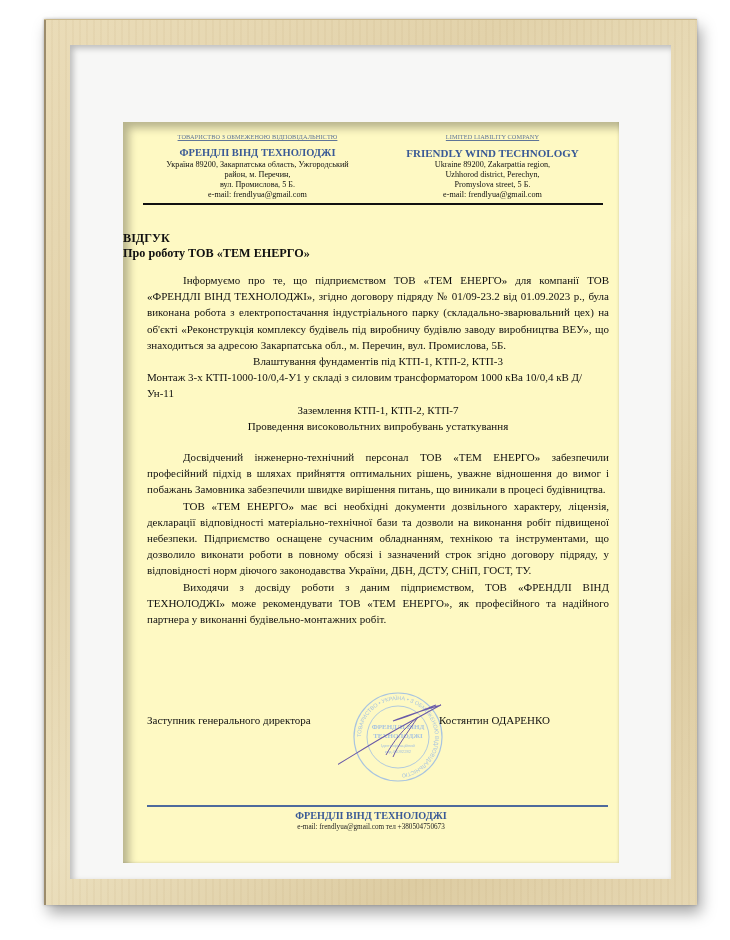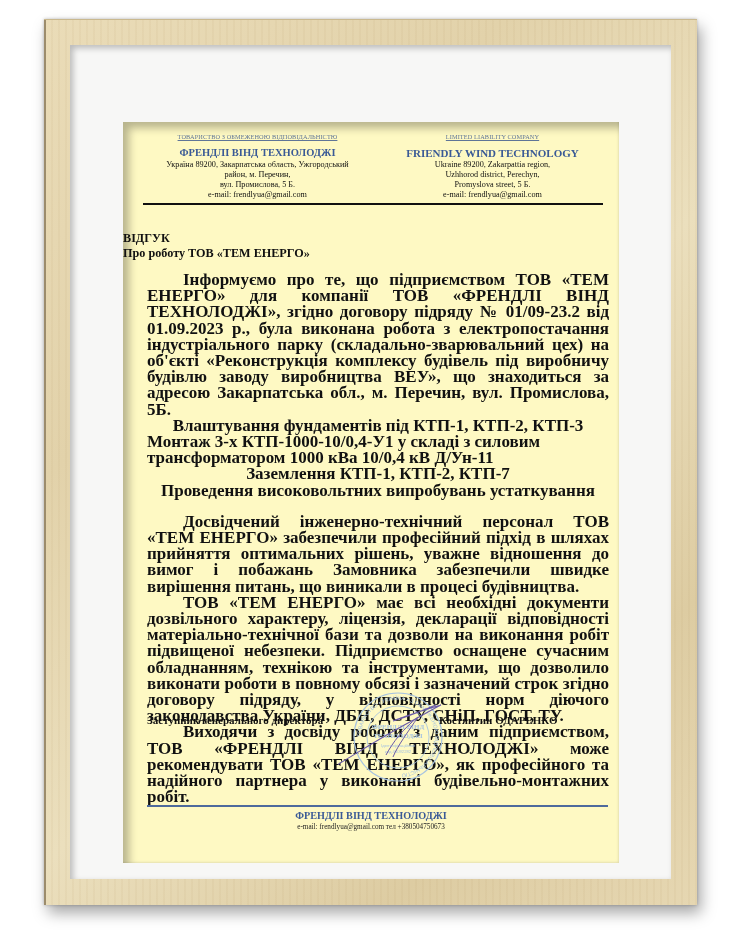--- a/index.html
+++ b/index.html
@@ -32,26 +32,26 @@
   .hdr-left { left: 22px; width: 225px; }
   .hdr-right { left: 262px; width: 215px; }
   .hdr-legal { font-size: 6.3px; color: #5f7597; text-decoration: underline; letter-spacing: 0.1px; margin-bottom: 5px; }
   .hdr-name { font-weight: bold; font-size: 10.5px; color: #3a5a96; line-height: 12px; margin-bottom: 1px; }
   .hdr-right .hdr-name { font-size: 11px; }
   .hdr-line { white-space: nowrap; }
   .hdr-rule { position: absolute; left: 20px; width: 460px; top: 81px; height: 2px; background: #111; }
 
   .title { position: absolute; left: 0; width: 100%; top: 109px; font-weight: bold; font-size: 12.2px; line-height: 15px; }
 
-  .body { position: absolute; left: 24px; width: 462px; top: 150px; font-size: 17px; line-height: 16.2px; text-align: justify; font-weight: bold; }
+  .body { position: absolute; left: 24px; width: 462px; top: 150px; font-size: 11px; line-height: 16.2px; text-align: justify; }
   .p-indent { text-indent: 36px; }
   .p-line { text-align: center; white-space: nowrap; }
   .gap { height: 15px; }
 
-  .sign { position: absolute; left: 24px; top: 591px; width: 462px; font-weight: bold; font-size: 11px; line-height: 15px; }
+  .sign { position: absolute; left: 24px; top: 591px; width: 462px; font-weight: normal; font-size: 11px; line-height: 15px; }
   .sign-name { position: absolute; left: 292px; top: 0; white-space: nowrap; }
 
   .stamp { position: absolute; left: 215px; top: 565px; width: 120px; height: 100px; }
 
   .footer-rule { position: absolute; left: 24px; width: 461px; top: 683px; height: 2px; background: #4e6a9c; }
   .footer-name { position: absolute; left: 0; width: 100%; top: 688px; text-align: center; font-weight: bold; color: #3a5a96; font-size: 10.2px; }
   .footer-contact { position: absolute; left: 0; width: 100%; top: 701px; text-align: center; font-family: Liberation Serif, serif; font-size: 7.2px; color: #222; }
 </style>
 </head>
 <body>

